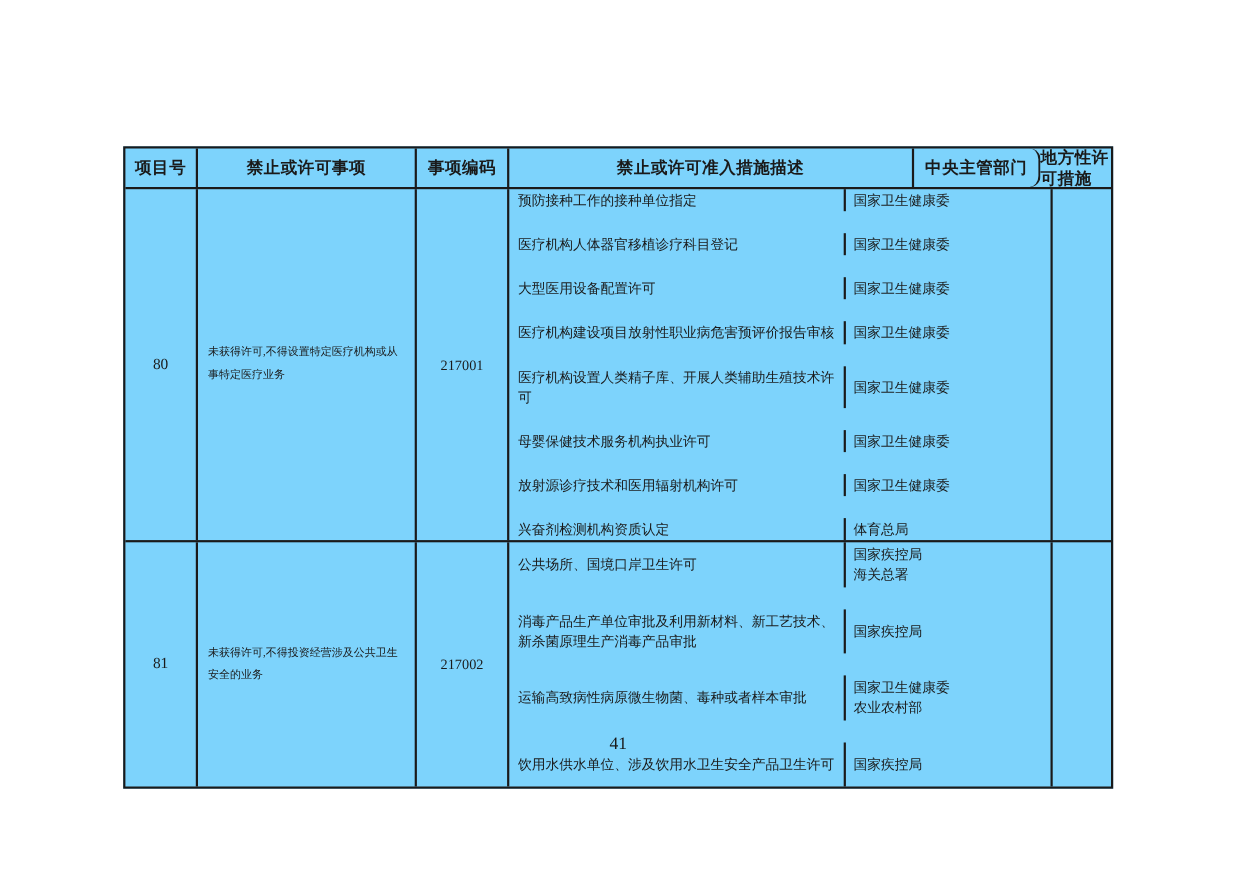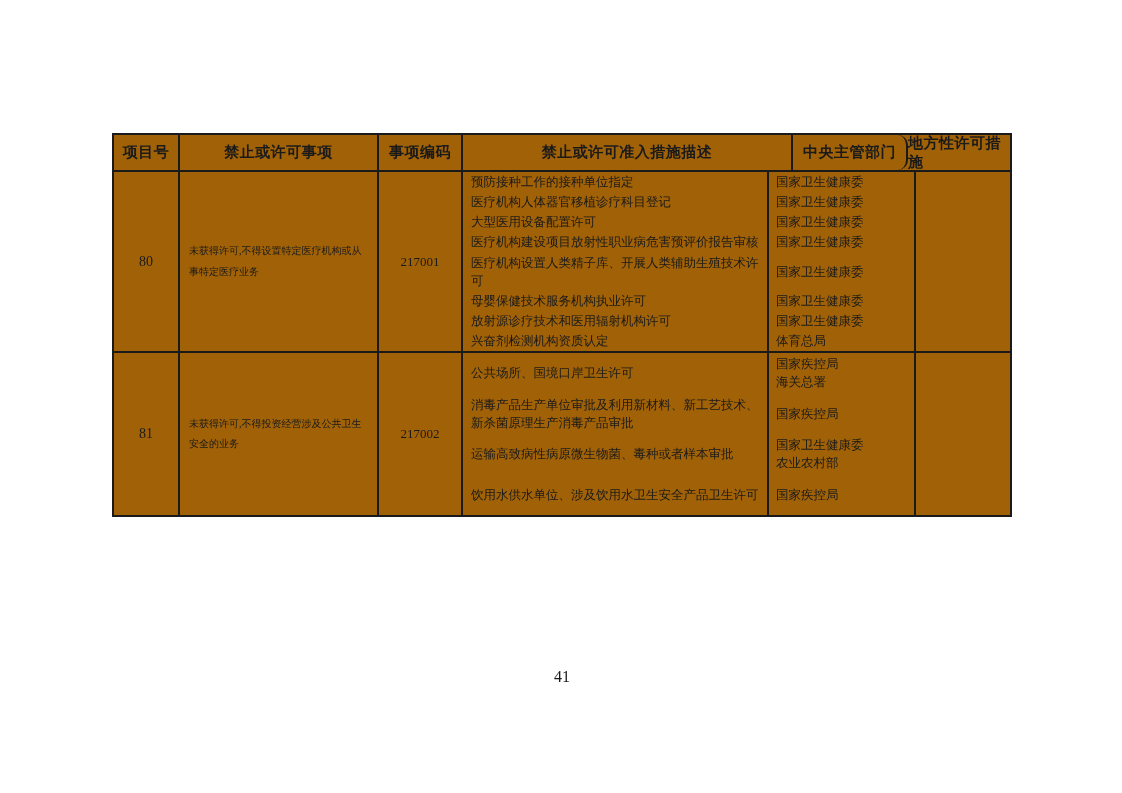--- a/index.html
+++ b/index.html
@@ -5,51 +5,51 @@
   * { margin:0; padding:0; box-sizing:border-box; }
   html,body { width:1122px; height:793px; background:#fff; overflow:hidden; }
   body {
     position:relative;
     font-family:"Liberation Serif","DejaVu Serif",serif;
     color:var(--ink,#1a1a1a);
   }
   .doc-table {
     position:absolute; left:112px; top:133px; width:900px;
     border:2px solid var(--line,#1a1a1a);
-    background:#a16207;
+    background:#7dd3fc;
   }
   .header-row { display:flex; height:37px; border-bottom:2px solid var(--line,#1a1a1a); }
   .hcell {
     display:flex; align-items:center; justify-content:center;
     font-weight:bold; font-size:15px; letter-spacing:0.5px;
     border-right:2px solid var(--line,#1a1a1a);
   }
   .c1 { width:66px; }
   .c2 { width:199px; }
   .c3 { width:84px; }
-  .c4 { width:330px; }
+  .c4 { width:368px; }
   .c5 { width:115px;border-radius:10px; }
   .c6 { flex:1; border-right:none !important; }
 
   .bigrow { display:flex; align-items:stretch; }
   .bigrow + .bigrow { border-top:2px solid var(--line,#1a1a1a); }
   .bcell { border-right:2px solid var(--line,#1a1a1a); }
   .item-no {
     display:flex; align-items:center; justify-content:center;
     font-size:14px;
   }
   .matter {
     display:flex; align-items:center;
     font-size:10px; line-height:2.05; padding:4px 8px 4px 9px;
   }
   .code {
     display:flex; align-items:center; justify-content:center;
     font-size:13px;
   }
-  .mwrap { width:453px; display:flex; flex-direction:column; border-right:2px solid var(--line,#1a1a1a); }
+  .mwrap { width:494px; display:flex; flex-direction:column; border-right:2px solid var(--line,#1a1a1a);gap:20px; }
   .measure { display:flex; align-items:stretch; }
   .bigrow:nth-of-type(2) .measure { height:40.5px; }
   .bigrow:nth-of-type(3) .measure { height:41px; }
   .m-desc {
     width:306px; border-right:2px solid var(--line,#1a1a1a);
     display:flex; align-items:center;
     font-size:12.5px; line-height:1.45;
     padding:1px 6px 1px 8px;
   }
   .m-dept {

